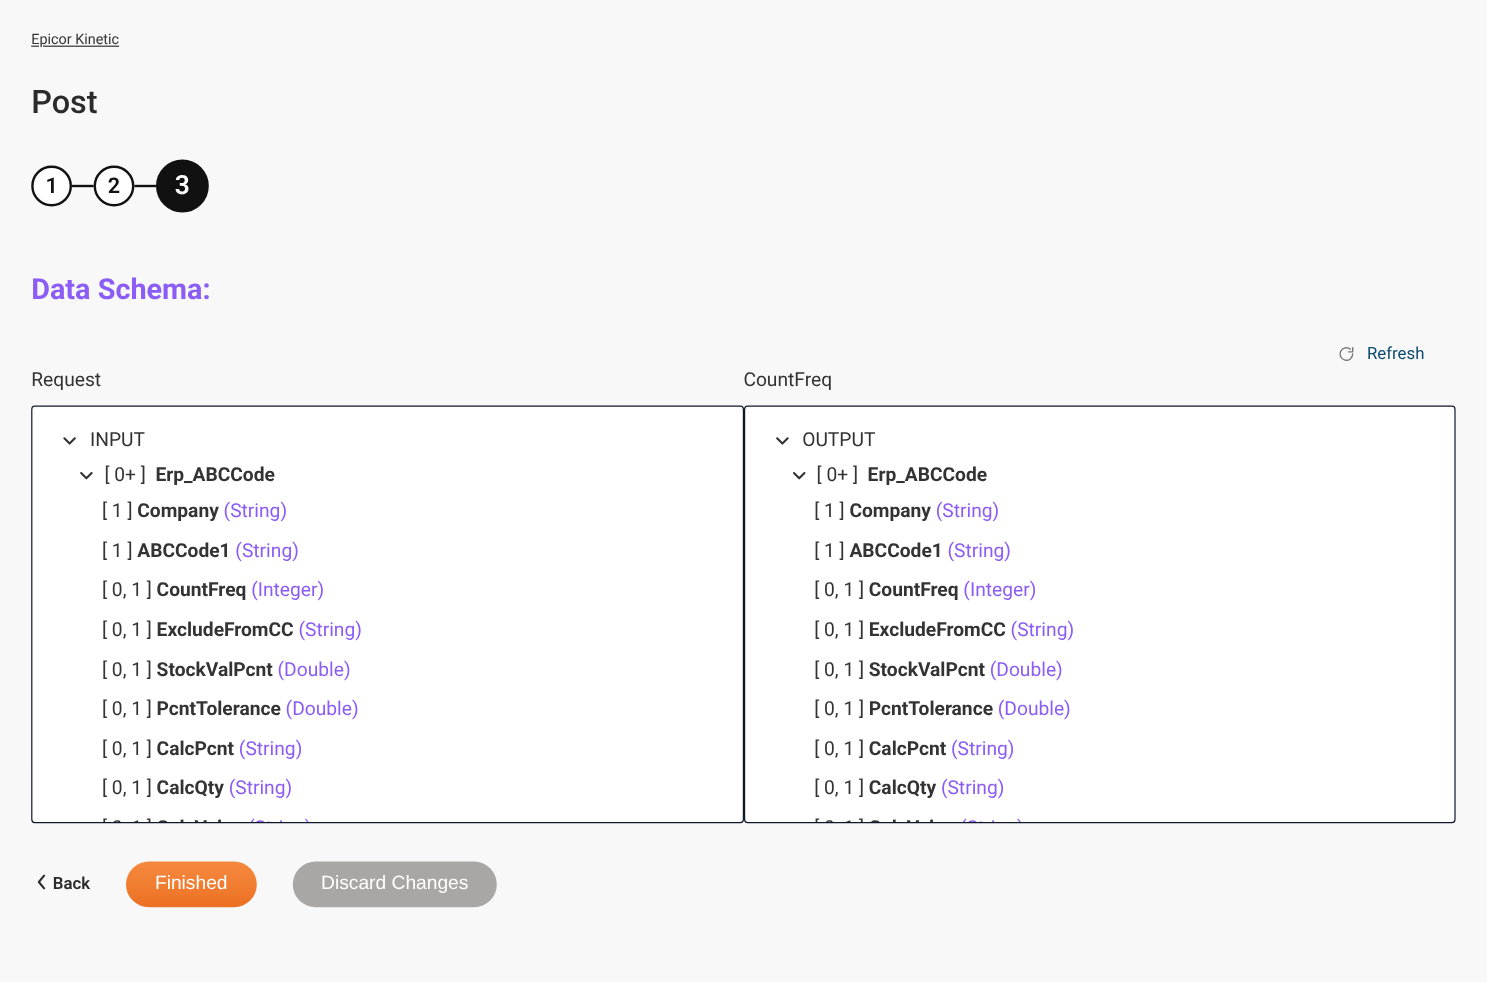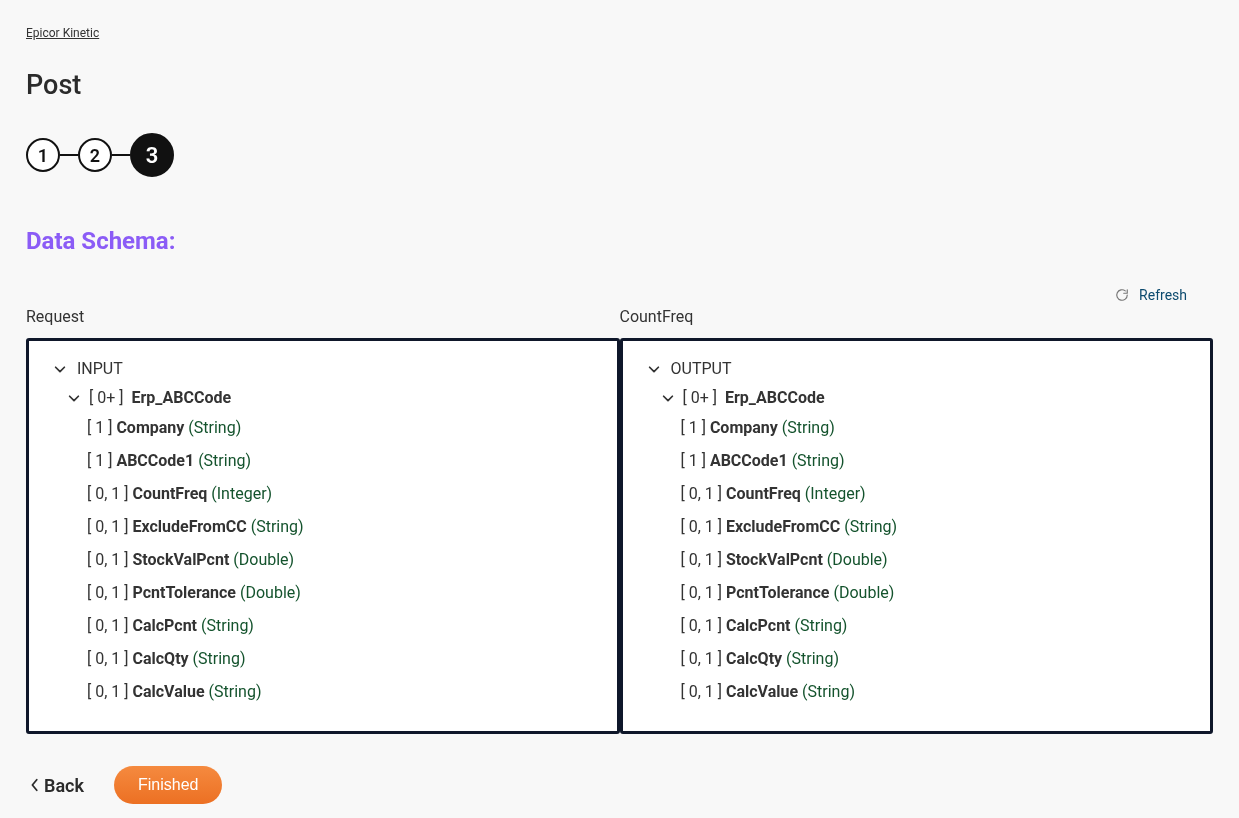--- a/index.html
+++ b/index.html
@@ -80,24 +80,24 @@
       margin-top: 4px;
     }
     .schema-col { flex: 1; min-width: 0; }
     .col-label {
       font-size: 16px;
       color: #333;
       margin-bottom: 12px;
     }
     .schema-card {
       background: #fff;
-      border: 3px solid #0f172a;
+      border: 1px solid #0f172a;
       border-radius: 3px;
       padding: 18px 24px 0 24px;
-      height: 396px;
+      height: 348px;
       overflow: hidden;
       position: relative;
     }
     .tree-root-label {
       display: flex;
       align-items: center;
       gap: 10px;
       font-size: 16px;
       color: #333;
       cursor: pointer;
@@ -117,33 +117,33 @@
       padding-left: 34px;
       margin-top: 9px;
       line-height: 1.5;
     }
     .indent-1 { padding-left: 14px; }
     .indent-2 { padding-left: 34px; }
     .chev { width: 14px; display:inline-flex; }
     .chev svg { width: 14px; height: 14px; }
     .card-part { color: #333; }
     .name-bold { font-weight: 700; }
-    .type-part { color: #14532d; }
+    .type-part { color: #8b5cf6; }
     .footer {
       margin-top: 32px;
       display: flex;
       align-items: center;
       gap: 30px;
       padding-left: 4px;
     }
     .back-link {
       display: flex;
       align-items: center;
       gap: 4px;
-      font-size: 18px;
+      font-size: 14px;
       font-weight: 600;
       color: #2b2b2b;
       cursor: pointer;
     }
     .back-link svg { width: 10px; height: 14px; }
     .btn {
       border: none;
       border-radius: 999px;
       padding: 10px 24px;
       font-size: 16px;
@@ -257,15 +257,16 @@
   <div class="footer">
     <div class="back-link">
       <span>
         <svg viewBox="0 0 10 16" fill="none" stroke="#2b2b2b" stroke-width="2" stroke-linecap="round" stroke-linejoin="round">
           <polyline points="7 2 2 8 7 14"></polyline>
         </svg>
       </span>
       <span>Back</span>
     </div>
     <button class="btn btn-primary">Finished</button>
+    <button class="btn btn-secondary">Discard Changes</button>
   </div>
 
 </div>
 
 </body></html>

